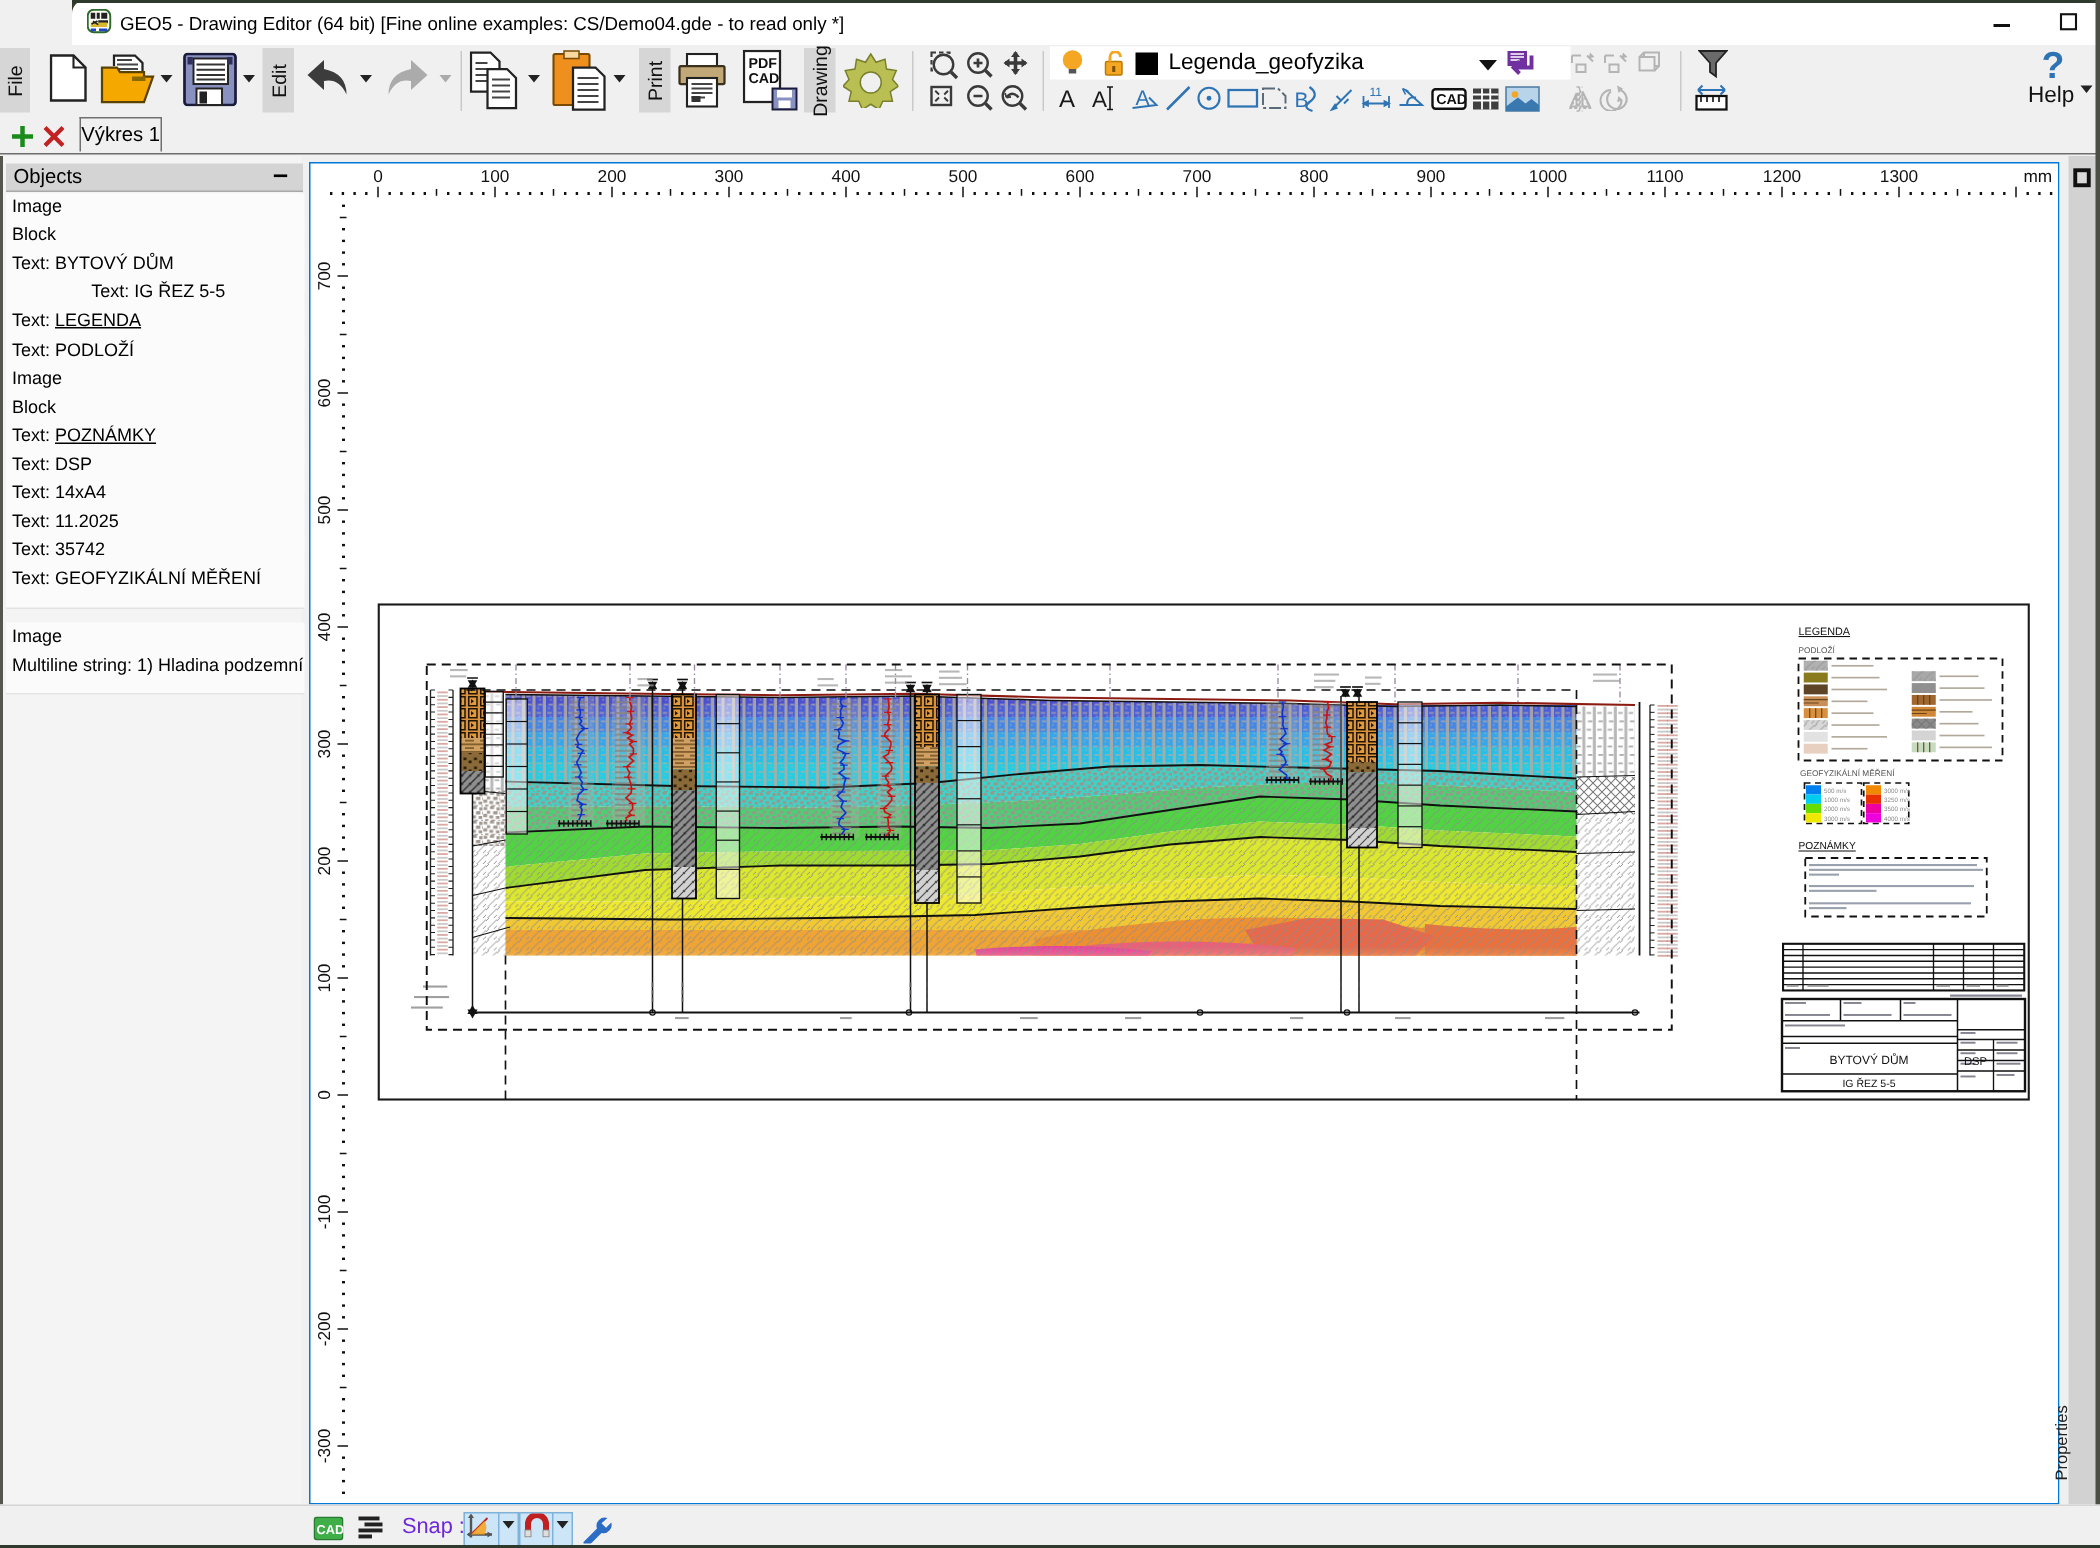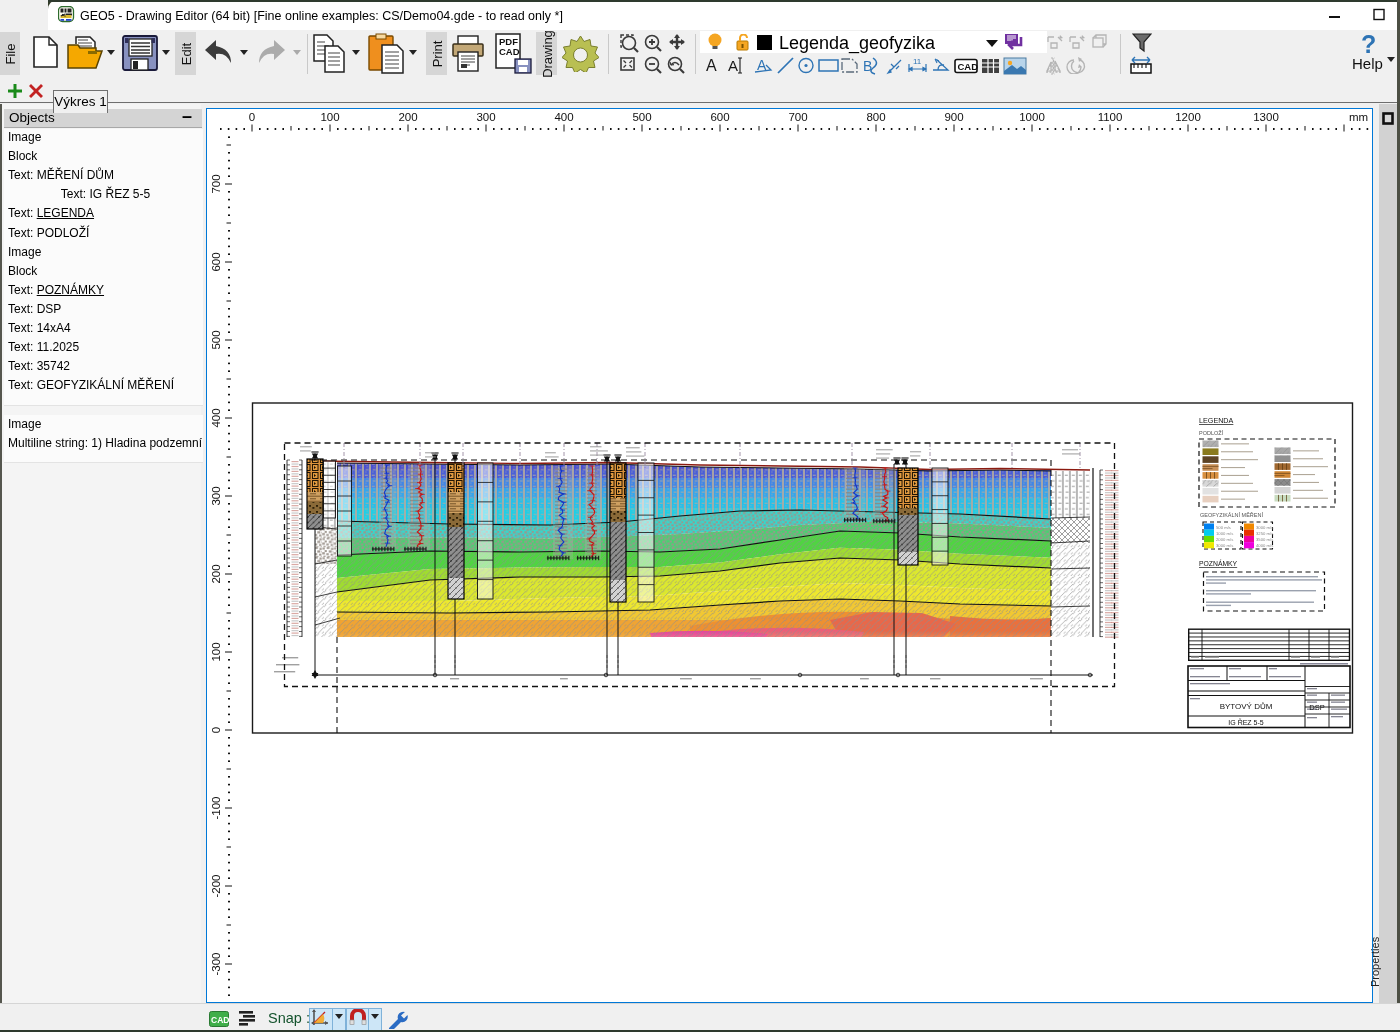--- a/index.html
+++ b/index.html
@@ -9,21 +9,21 @@
 #topedge{position:absolute;left:0;top:0;width:1400px;height:2px;background:#2e3a2e;}
 #title-text{position:absolute;left:32px;top:8.5px;font-size:12.5px;color:#000;white-space:pre;}
 #toolbar{position:absolute;left:0;top:30px;width:1400px;height:48px;background:#f0f0f0;}
 .vlabel{position:absolute;background:#d6d6d6;color:#111;font-size:13px;}
 .vlabel span{position:absolute;left:50%;top:50%;transform:translate(-50%,-50%) rotate(-90deg);white-space:nowrap;}
 .sep{position:absolute;width:1px;background:#c9c9c9;}
 .dd{position:absolute;width:0;height:0;border-left:4.5px solid transparent;border-right:4.5px solid transparent;border-top:5px solid #222;}
 .dd.lt{border-top-color:#aaa;}
 #tabs{position:absolute;left:0;top:78px;width:1400px;height:26px;background:#f0f0f0;}
 #tabline{position:absolute;left:0;top:24px;width:1400px;height:1px;background:#6e6e6e;}
-#tab1{position:absolute;left:53px;top:12px;width:55px;height:23px;background:#f0f0f0;border:1px solid #707070;border-bottom:none;font-size:13.5px;text-align:center;padding-top:3px;z-index:3;}
+#tab1{position:absolute;left:53px;top:0;width:55px;height:23px;background:#f0f0f0;border:1px solid #707070;border-bottom:none;font-size:13.5px;text-align:center;padding-top:3px;z-index:3;}
 #objpanel{position:absolute;left:0;top:104px;width:201px;height:899px;background:#f4f4f4;border-left:2px solid #55564e;}
 #objhead{position:absolute;left:2px;top:5px;width:198px;height:19px;background:#d4d4d4;border-bottom:1px solid #a8a8a8;font-size:13.5px;padding:1px 16px 0 5px;}
 .objrow{position:absolute;left:2px;width:199px;height:29px;background:#fbfbfb;border-bottom:1px solid #e3e3e3;font-size:12px;padding:1.5px 0 0 4px;white-space:nowrap;overflow:hidden;}
 #canvas{position:absolute;left:206px;top:108px;width:1167px;height:895px;background:#fff;border:1px solid #0078d7;}
 #rightstrip{position:absolute;left:1373px;top:104px;width:27px;height:899px;background:#f0f0f0;}
 #rightpanel{position:absolute;left:1379px;top:104px;width:19px;height:899px;background:#d2d2d2;}
 #rightedge{position:absolute;left:1397px;top:0px;width:3px;height:1032px;background:#4c4f44;}
 #proplbl{position:absolute;left:1382px;top:960px;width:14px;height:40px;font-size:11px;color:#222;transform:rotate(-90deg);transform-origin:center;white-space:nowrap;}
 #statusbar{position:absolute;left:0;top:1003px;width:1400px;height:29px;background:#f0f0f0;border-top:1px solid #d5d5d5;}
 #botedge{position:absolute;left:0;top:1030px;width:1400px;height:2px;background:#2e3a2e;}
@@ -154,21 +154,21 @@
  <svg class="abs" style="left:707px;top:3px" width="16" height="18">
   <circle cx="8" cy="7" r="6.5" fill="#f5a623"></circle>
   <rect x="5.5" y="13" width="5" height="3" fill="#555"></rect>
  </svg>
  <svg class="abs" style="left:734px;top:4px" width="17" height="17">
   <rect x="3" y="7" width="11" height="9" rx="1" fill="#f5a623" stroke="#b97a00" stroke-width="1"></rect>
   <path d="M6 7 V4 A3.5 3.5 0 0 1 13 4" fill="none" stroke="#f5a623" stroke-width="2"></path>
   <rect x="7.5" y="10" width="2" height="4" fill="#7a5200"></rect>
  </svg>
  <div class="abs" style="left:757px;top:5px;width:15px;height:15px;background:#000;"></div>
- <div class="abs" style="left:779px;top:3px;font-size:18px;">Legenda_geofyzika</div>
+ <div class="abs" style="left:779px;top:3px;font-size:15px;">Legenda_geofyzika</div>
  <svg class="abs" style="left:985px;top:9px" width="14" height="9">
         <path d="M1 1 L7 8 L13 1 Z" fill="#111"></path>
       </svg>
  <svg class="abs" style="left:1004px;top:3px" width="20" height="19">
   <rect x="1" y="1" width="13" height="10" fill="#7030a0"></rect>
   <path d="M3 3 H12 M3 5 H12 M3 7 H9" stroke="#fff" stroke-width="1"></path>
   <path d="M17 4 V12 H6 M9 8 L5 12 L9 16" stroke="#7030a0" stroke-width="2.6" fill="none"></path>
  </svg>
  <svg class="abs" style="left:1046px;top:4px" width="70" height="40" fill="none" stroke="#b4b4b4" stroke-width="1.3">
   <path d="M2 3 H8 M12 3 L16 7 M2 3 V8 M5 9 L11 9 L11 14 L5 14 Z"></path>
@@ -239,21 +239,21 @@
  <svg class="abs" style="left:29px;top:6px" width="14" height="14">
       <path d="M2 0 L7 5 L12 0 L14 2 L9 7 L14 12 L12 14 L7 9 L2 14 L0 12 L5 7 L0 2 Z" fill="#c22222"></path>
     </svg>
  <div id="tab1">Výkres 1</div>
  <div id="tabline"></div>
 </div>
 <div id="objpanel">
 <div id="objhead">Objects<span style="position:absolute;right:10px;top:-3px;font-size:18px;font-weight:bold;">–</span></div>
 <div class="objrow" style="top:24.5px;">Image</div>
 <div class="objrow" style="top:43.6px;">Block</div>
-<div class="objrow" style="top:62.7px;">Text: MĚŘENÍ DŮM</div>
+<div class="objrow" style="top:62.7px;">Text: BYTOVÝ DŮM</div>
 <div class="objrow" style="top:81.8px;text-align:center;">Text: IG ŘEZ 5-5</div>
 <div class="objrow" style="top:100.9px;">Text: <span style="text-decoration:underline">LEGENDA</span></div>
 <div class="objrow" style="top:120.0px;">Text: PODLOŽÍ</div>
 <div class="objrow" style="top:139.1px;">Image</div>
 <div class="objrow" style="top:158.2px;">Block</div>
 <div class="objrow" style="top:177.3px;">Text: <span style="text-decoration:underline">POZNÁMKY</span></div>
 <div class="objrow" style="top:196.4px;">Text: DSP</div>
 <div class="objrow" style="top:215.5px;">Text: 14xA4</div>
 <div class="objrow" style="top:234.6px;">Text: 11.2025</div>
 <div class="objrow" style="top:253.7px;">Text: 35742</div>
@@ -1505,21 +1505,21 @@
  <svg class="abs" style="left:209px;top:7px" width="20" height="16">
   <rect x="0.5" y="0.5" width="19" height="15" rx="2" fill="#3fae49" stroke="#2a7a33" stroke-width="1"></rect>
   <text x="2" y="11.5" font-size="8.5" font-weight="bold" fill="#fff" font-family="Liberation Sans">CAD</text>
  </svg>
  <svg class="abs" style="left:237px;top:6px" width="20" height="18">
   <rect x="2" y="1" width="14" height="2.6" fill="#222"></rect>
       <rect x="6" y="5" width="12" height="2.6" fill="#222"></rect>
   <rect x="2" y="9" width="16" height="2.6" fill="#222"></rect>
       <rect x="2" y="13" width="9" height="2.6" fill="#222"></rect>
  </svg>
- <div class="abs" style="left:268px;top:6px;font-size:14.5px;color:#14532d;text-align:right;">Snap :</div>
+ <div class="abs" style="left:268px;top:6px;font-size:14.5px;color:#6d28d9;text-align:right;">Snap :</div>
  <div class="snapbtn" style="left:309px;width:24px;"></div>
  <div class="snapbtn" style="left:332px;width:14px;"></div>
  <div class="snapbtn" style="left:346px;width:23px;"></div>
  <div class="snapbtn" style="left:368px;width:14px;"></div>
  <svg class="abs" style="left:311px;top:5px" width="20" height="20">
   <path d="M3 1 V16 M1 14 H17" stroke="#555" stroke-width="1.6"></path>
   <path d="M3 14 L14 3" stroke="#c02020" stroke-width="1.2"></path>
   <path d="M3 14 L12 5 A9 9 0 0 1 12 14 Z" fill="#f5a623" opacity="0.9"></path>
   <path d="M3 0 l-2 3 h4 Z M0 14 l3 -2 v4 Z M17 14 l-3 -2 v4 Z" fill="#555"></path>
  </svg>

